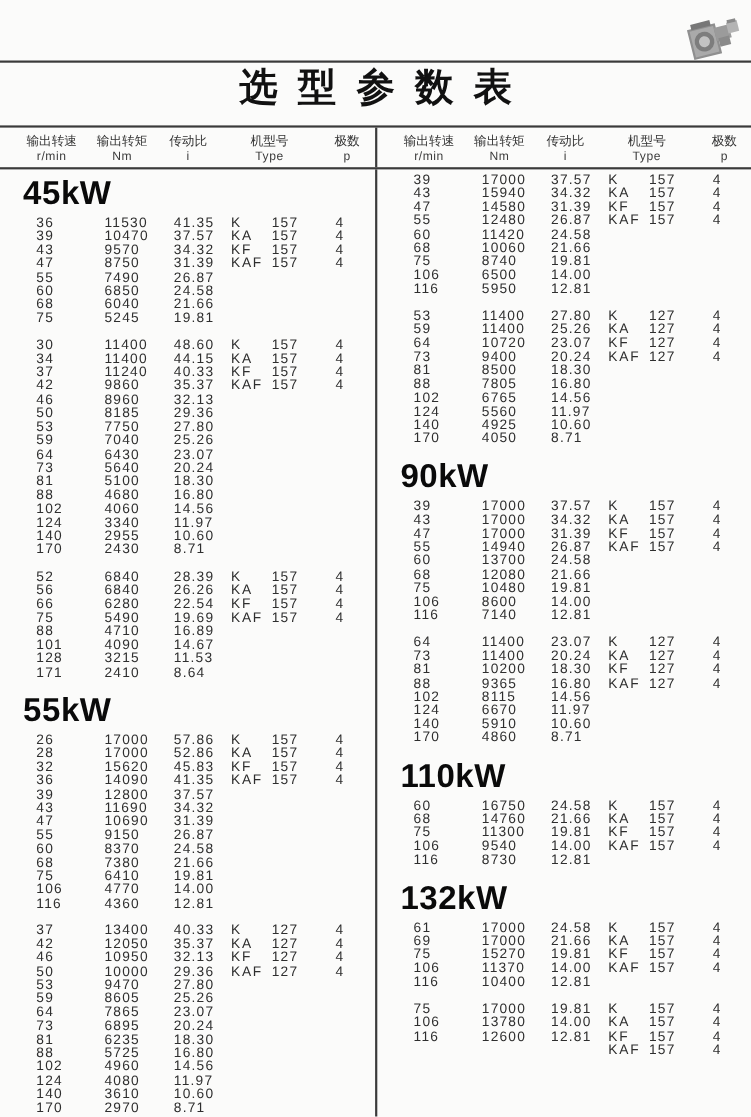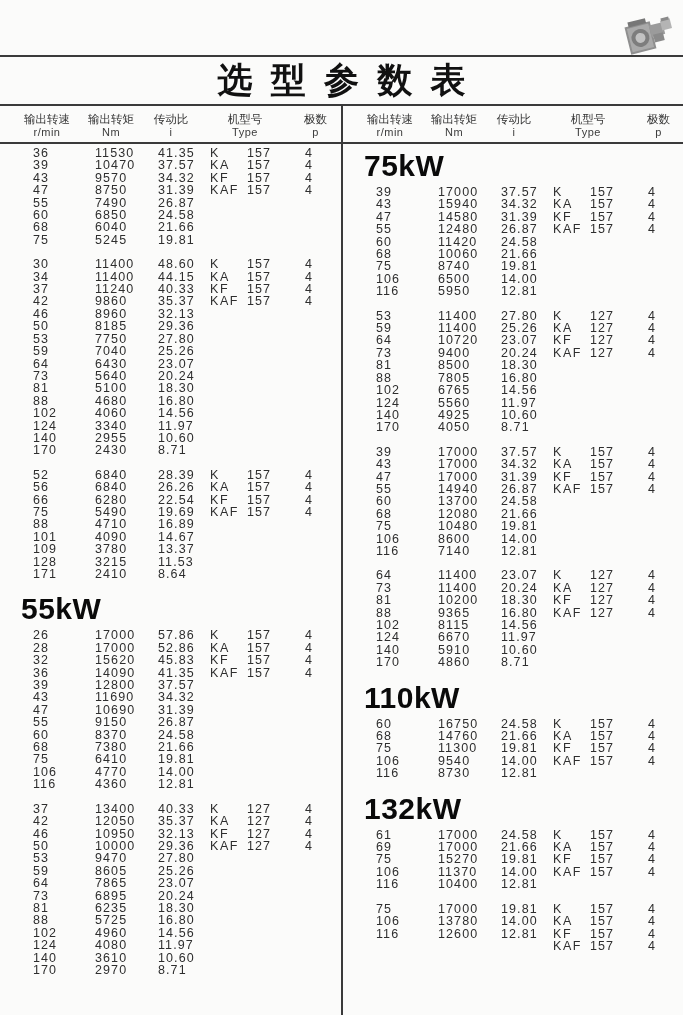--- a/index.html
+++ b/index.html
@@ -17,21 +17,21 @@
 
   .rule{background:#3a3a3a;}
   .rule-top{height:2px;width:683px;}
   .rule-mid{height:2px;width:683px;}
   .rule-heavy{height:2px;width:683px;}
 
   .title{
     text-align:center;
     font-size:35px;font-weight:bold;color:#111;
     letter-spacing:0.52em;text-indent:0.52em;
-    padding:5px 0 6px 0;line-height:36px;
+    padding:5px 0 16px 0;line-height:36px;
   }
 
   
   .header-row{display:flex;height:36px;}
   .half{width:343px;box-sizing:border-box;}
   .right-half{border-left:2px solid #3a3a3a;}
   .hgrid{
     display:grid;height:36px;
     grid-template-columns:14px 66px 62px 58px 90px 51px;
     align-content:center;
@@ -102,20 +102,21 @@
       <div class="hcell hc4"><span>机型号</span><span class="unit">Type</span></div>
       <div class="hcell hc5"><span>极数</span><span class="unit">p</span></div>
     </div>
   </div>
 
   <div class="rule rule-heavy"></div>
 
   <div class="content">
     <div class="half" id="col-left">
         <div class="section">
+          <div class="power-heading">45kW</div>
           <div class="block">
             <div class="row">
               <span class="cell c0">36</span>
               <span class="cell c1">11530</span>
               <span class="cell c2">41.35</span>
               <span class="cell c3">K</span>
               <span class="cell c4">157</span>
               <span class="cell c5">4</span>
             </div>
             <div class="row">
@@ -343,28 +344,20 @@
               <span class="cell c1">4710</span>
               <span class="cell c2">16.89</span>
               <span class="cell c3"></span>
               <span class="cell c4"></span>
               <span class="cell c5"></span>
             </div>
             <div class="row">
               <span class="cell c0">101</span>
               <span class="cell c1">4090</span>
               <span class="cell c2">14.67</span>
-              <span class="cell c3"></span>
-              <span class="cell c4"></span>
-              <span class="cell c5"></span>
-            </div>
-            <div class="row">
-              <span class="cell c0">109</span>
-              <span class="cell c1">3780</span>
-              <span class="cell c2">13.37</span>
               <span class="cell c3"></span>
               <span class="cell c4"></span>
               <span class="cell c5"></span>
             </div>
             <div class="row">
               <span class="cell c0">128</span>
               <span class="cell c1">3215</span>
               <span class="cell c2">11.53</span>
               <span class="cell c3"></span>
               <span class="cell c4"></span>
@@ -599,21 +592,20 @@
               <span class="cell c2">8.71</span>
               <span class="cell c3"></span>
               <span class="cell c4"></span>
               <span class="cell c5"></span>
             </div>
           </div>
         </div>
       </div>
     <div class="half right-half" id="col-right">
         <div class="section">
-          <div class="power-heading">75kW</div>
           <div class="block">
             <div class="row">
               <span class="cell c0">39</span>
               <span class="cell c1">17000</span>
               <span class="cell c2">37.57</span>
               <span class="cell c3">K</span>
               <span class="cell c4">157</span>
               <span class="cell c5">4</span>
             </div>
             <div class="row">
@@ -758,20 +750,21 @@
               <span class="cell c0">170</span>
               <span class="cell c1">4050</span>
               <span class="cell c2">8.71</span>
               <span class="cell c3"></span>
               <span class="cell c4"></span>
               <span class="cell c5"></span>
             </div>
           </div>
         </div>
         <div class="section">
+          <div class="power-heading">90kW</div>
           <div class="block">
             <div class="row">
               <span class="cell c0">39</span>
               <span class="cell c1">17000</span>
               <span class="cell c2">37.57</span>
               <span class="cell c3">K</span>
               <span class="cell c4">157</span>
               <span class="cell c5">4</span>
             </div>
             <div class="row">

